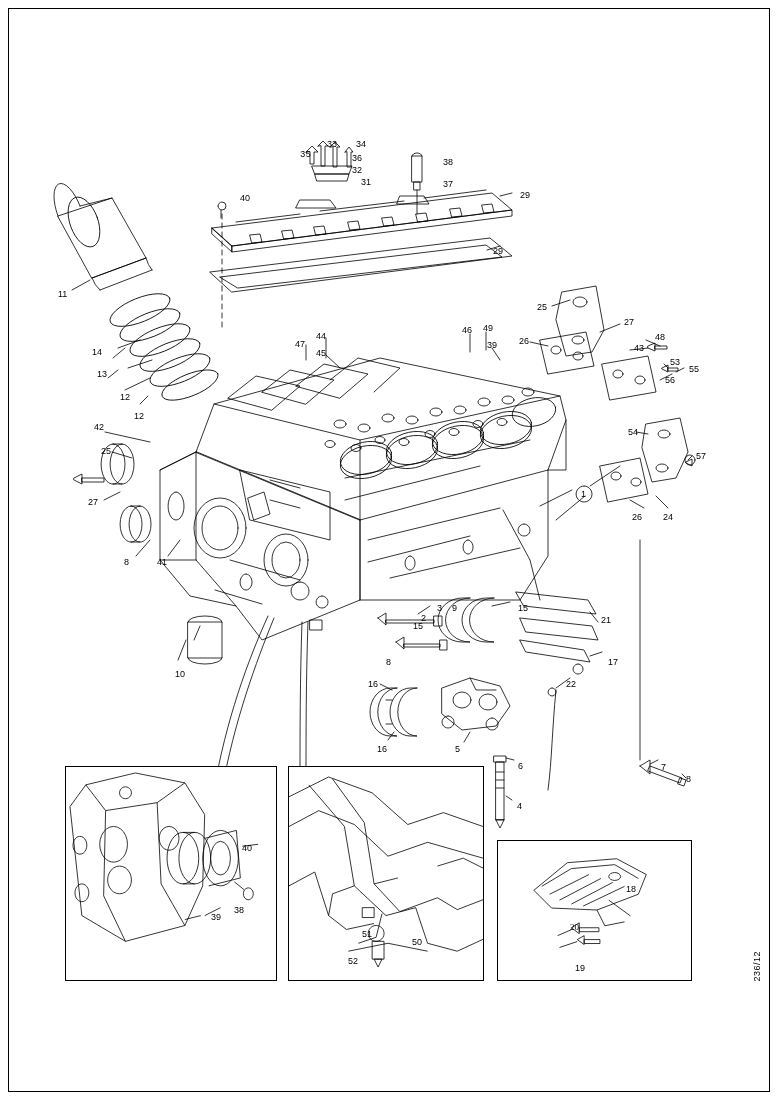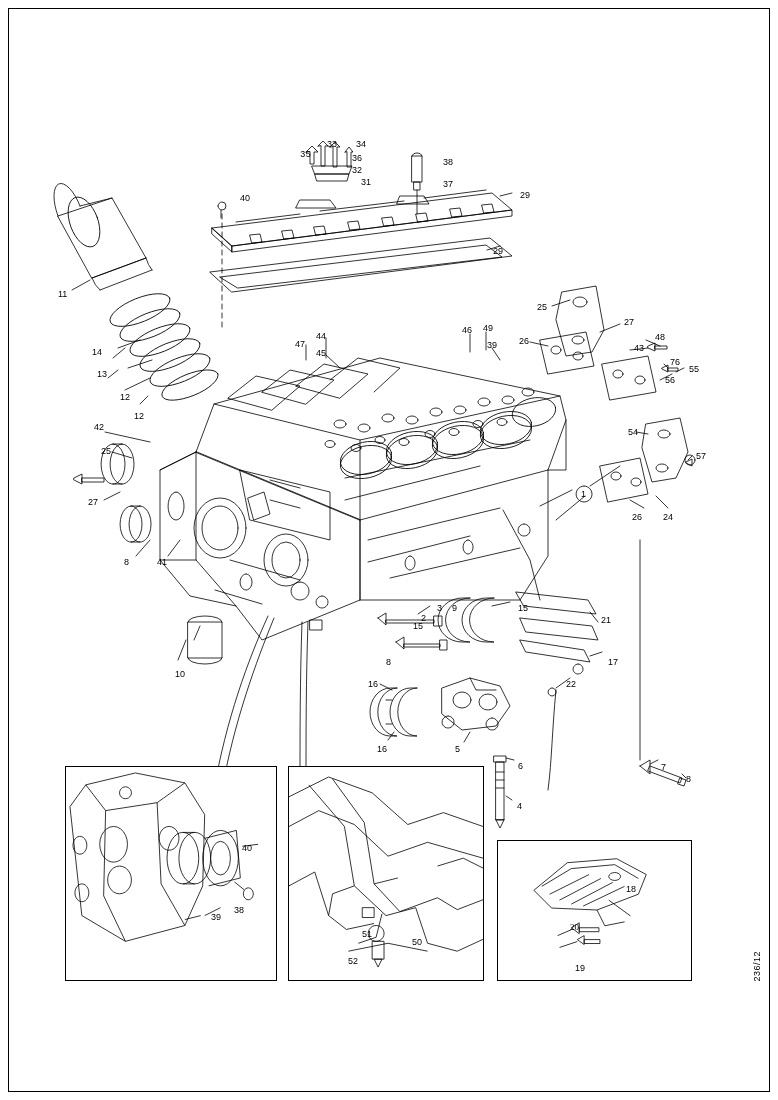--- a/index.html
+++ b/index.html
@@ -420,21 +420,21 @@
       <div class="callout" style="left: 316px; top: 332px;">44</div>
       <div class="callout" style="left: 316px; top: 349px;">45</div>
       <div class="callout" style="left: 462px; top: 326px;">46</div>
       <div class="callout" style="left: 483px; top: 324px;">49</div>
       <div class="callout" style="left: 487px; top: 341px;">39</div>
       <div class="callout" style="left: 537px; top: 303px;">25</div>
       <div class="callout" style="left: 519px; top: 337px;">26</div>
       <div class="callout" style="left: 624px; top: 318px;">27</div>
       <div class="callout" style="left: 634px; top: 344px;">43</div>
       <div class="callout" style="left: 655px; top: 333px;">48</div>
-      <div class="callout" style="left: 670px; top: 358px;">76</div>
+      <div class="callout" style="left: 670px; top: 358px;">53</div>
       <div class="callout" style="left: 689px; top: 365px;">55</div>
       <div class="callout" style="left: 665px; top: 376px;">56</div>
       <div class="callout" style="left: 628px; top: 428px;">54</div>
       <div class="callout" style="left: 696px; top: 452px;">57</div>
       <div class="callout" style="left: 581px; top: 490px;">1</div>
       <div class="callout" style="left: 632px; top: 513px;">26</div>
       <div class="callout" style="left: 663px; top: 513px;">24</div>
       <div class="callout" style="left: 421px; top: 614px;">2</div>
       <div class="callout" style="left: 437px; top: 604px;">3</div>
       <div class="callout" style="left: 452px; top: 604px;">9</div>

